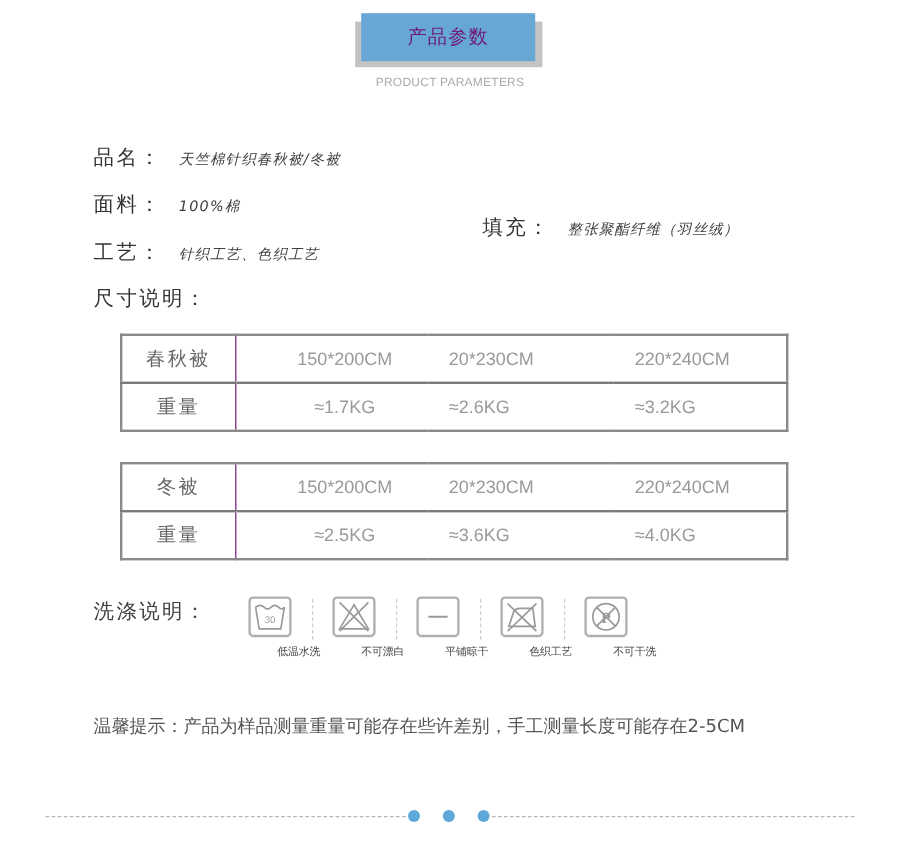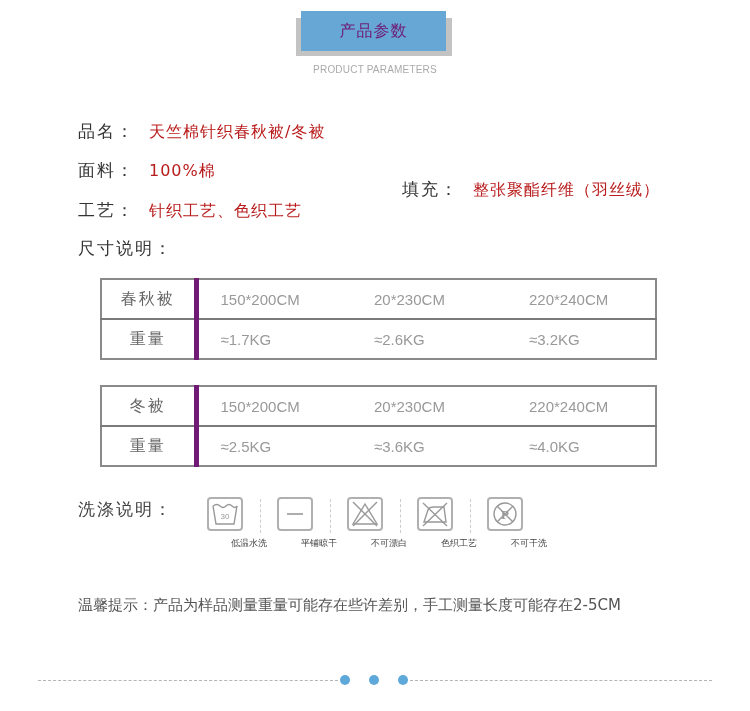--- a/index.html
+++ b/index.html
@@ -9,27 +9,27 @@
   .title-wrap { position: absolute; left: 296px; top: 11px; width: 156px; height: 46px; }
   .title-shadow { position: absolute; left: 0; top: 7px; width: 156px; height: 38px; background: #c3c3c3; }
   .title-box { position: absolute; left: 5px; top: 0; width: 145px; height: 40px; background: #66a7d5;
                display: flex; align-items: center; justify-content: center;
                font-family: Liberation Mono, monospace; font-size: 16px; color: #701a75; letter-spacing: 1px; }
   .subtitle { position: absolute; left: 0; width: 750px; top: 64px; text-align: center; font-size: 10px; color: #aaa;
               font-family: "Liberation Sans", sans-serif; letter-spacing: 0.2px; }
 
   .row { position: absolute; font-size: 17px; color: #444; white-space: nowrap; }
   .row .lbl { color: #333; letter-spacing: 2px; }
-  .row .val { color: #b91c1c; margin-left: 14px; letter-spacing: 1px; font-size: 16px; }
+  .row .val { color: #404040; margin-left: 14px; letter-spacing: 1px; font-size: 12px; font-style: italic; }
 
   table.size { position: absolute; left: 100px; width: 557px; border-collapse: collapse; border: 2px solid #8a8a8a; }
   table.size td { height: 40px; border-top: 2px solid #7a7a7a; font-size: 15px; color: #999; font-family: "Liberation Sans", sans-serif; }
   table.size tr:first-child td { border-top: none; }
-  table.size td.hd { width: 95px; text-align: center; color: #666; font-family: Liberation Serif, serif; font-size: 16px; border-right: 5px solid #701a75; letter-spacing: 2px; }
-  table.size td.c1 { padding-left: 22px; width: 160px; }
+  table.size td.hd { width: 95px; text-align: center; color: #666; font-family: Liberation Serif, serif; font-size: 16px; border-right: 1px solid #701a75; letter-spacing: 2px; }
+  table.size td.c1 { padding-left: 22px; width: 160px; text-align: center; }
   table.size td.c2 { padding-left: 18px; width: 155px; }
   table.size td.c3 { padding-left: 18px; }
 
   .wash-label { position: absolute; left: 78px; top: 498px; font-size: 17px; color: #404040; letter-spacing: 2px; }
   .wash-items { position: absolute; left: 190px; top: 497px; display: flex; }
   .wash-item { width: 70px; display: flex; flex-direction: column; align-items: center; position: relative; }
   .wash-item + .wash-item::before { content: ""; position: absolute; left: 0; top: 2px; height: 34px; border-left: 1px dashed #ccc; }
   .wash-icon { width: 36px; height: 34px; border: 2px solid #b0b0b0; border-radius: 4px; display: flex; align-items: center; justify-content: center; }
   .wash-icon svg { width: 30px; height: 28px; }
   .wash-text { font-size: 9px; color: #444; margin-top: 6px; white-space: nowrap; margin-left: 48px; }
@@ -107,34 +107,34 @@
         <path d="M3 6 Q7 3 10 6 Q13 9 16 6 Q19 3 22 6 Q25 9 27 6" fill="none" stroke="#999" stroke-width="1.4"></path>
         <path d="M3 6 L6 24 L24 24 L27 6" fill="none" stroke="#999" stroke-width="1.4"></path>
         <text x="15" y="19" font-size="8" text-anchor="middle" fill="#999" font-family="Liberation Sans, sans-serif">30</text>
       </svg>
     </div>
     <div class="wash-text">低温水洗</div>
   </div>
   <div class="wash-item">
     <div class="wash-icon">
       <svg viewBox="0 0 30 28">
-        <line x1="7" y1="14" x2="23" y2="14" stroke="#999" stroke-width="1.6"></line>
-      </svg>
-    </div>
-    <div class="wash-text">平铺晾干</div>
-  </div>
-  <div class="wash-item">
-    <div class="wash-icon">
-      <svg viewBox="0 0 30 28">
         <path d="M15 4 L27 24 L3 24 Z" fill="none" stroke="#999" stroke-width="1.4"></path>
         <line x1="3" y1="2" x2="27" y2="26" stroke="#999" stroke-width="1.4"></line>
         <line x1="27" y1="2" x2="3" y2="26" stroke="#999" stroke-width="1.4"></line>
       </svg>
     </div>
     <div class="wash-text">不可漂白</div>
+  </div>
+  <div class="wash-item">
+    <div class="wash-icon">
+      <svg viewBox="0 0 30 28">
+        <line x1="7" y1="14" x2="23" y2="14" stroke="#999" stroke-width="1.6"></line>
+      </svg>
+    </div>
+    <div class="wash-text">平铺晾干</div>
   </div>
   <div class="wash-item">
     <div class="wash-icon">
       <svg viewBox="0 0 30 28">
         <path d="M4 22 L8 10 Q9 7 14 7 L24 7 L26 22 Z" fill="none" stroke="#999" stroke-width="1.4"></path>
         <line x1="3" y1="3" x2="27" y2="26" stroke="#999" stroke-width="1.4"></line>
         <line x1="27" y1="3" x2="3" y2="26" stroke="#999" stroke-width="1.4"></line>
       </svg>
     </div>
     <div class="wash-text">色织工艺</div>

